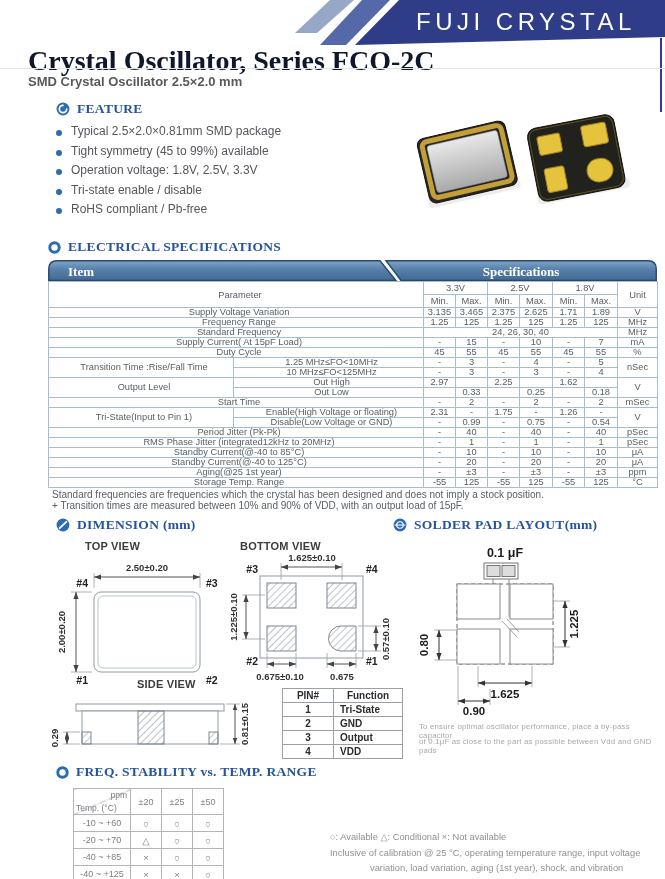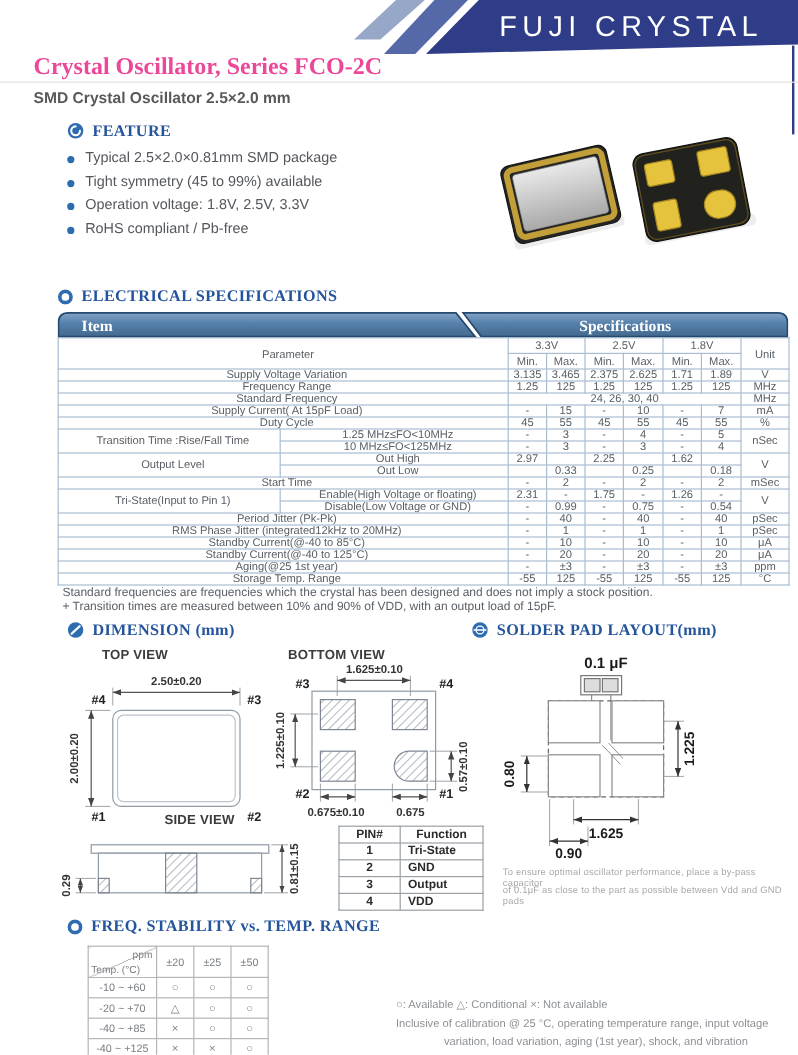--- a/index.html
+++ b/index.html
@@ -3,21 +3,21 @@
 <meta charset="utf-8">
 <style>
   html,body{margin:0;padding:0;}
   body{width:665px;height:879px;position:relative;background:#ffffff;overflow:hidden;
        font-family:"Liberation Sans",sans-serif;}
   .abs{position:absolute;}
   
   .sec-head{display:flex;align-items:center;gap:7px;}
   .sec-head .txt{font-family:"Liberation Serif",serif;font-weight:bold;color:#24549b;
                  font-size:13.5px;letter-spacing:.3px;}
-  .page-title{font-family:"Liberation Serif",serif;font-weight:bold;font-size:20px;color:#ec4899;}
+  .page-title{font-family:"Liberation Serif",serif;font-weight:bold;font-size:28px;color:#0f172a;}
   .subtitle{font-size:13px;font-weight:bold;color:#58595b;}
   .divider{height:1px;background:#e4e4e4;}
   
   .feat{list-style:none;margin:0;padding:0;}
   .feat li{display:flex;align-items:center;gap:9px;margin-bottom:5.5px;
            font-size:12px;color:#54575c;}
   .feat .dot{width:6px;height:6px;border-radius:50%;background:#2e6cb0;margin-top:4px;flex:0 0 auto;}
   
   table.spec{border-collapse:collapse;table-layout:fixed;width:609px;font-size:9.3px;color:#5a6067;}
   table.spec th,table.spec td{border:1px solid #a9bdd1;text-align:center;padding:0 2px;
@@ -80,20 +80,24 @@
     <li>
       <span class="dot"></span>
       <span>Tight symmetry (45 to 99%) available</span>
     </li>
     <li>
       <span class="dot"></span>
       <span>Operation voltage: 1.8V, 2.5V, 3.3V</span>
     </li>
     <li>
       <span class="dot"></span>
+      <span>Tri-state enable / disable</span>
+    </li>
+    <li>
+      <span class="dot"></span>
       <span>RoHS compliant / Pb-free</span>
     </li>
   </ul>
 
 <svg class="abs" style="left:398px;top:110px" width="262" height="130">
   <defs>
     <linearGradient id="lidGrad" x1="0" y1="0" x2="0" y2="1">
       <stop offset="0" stop-color="#e8e8e8"></stop>
         <stop offset="1" stop-color="#a9a9a9"></stop>
     </linearGradient>

